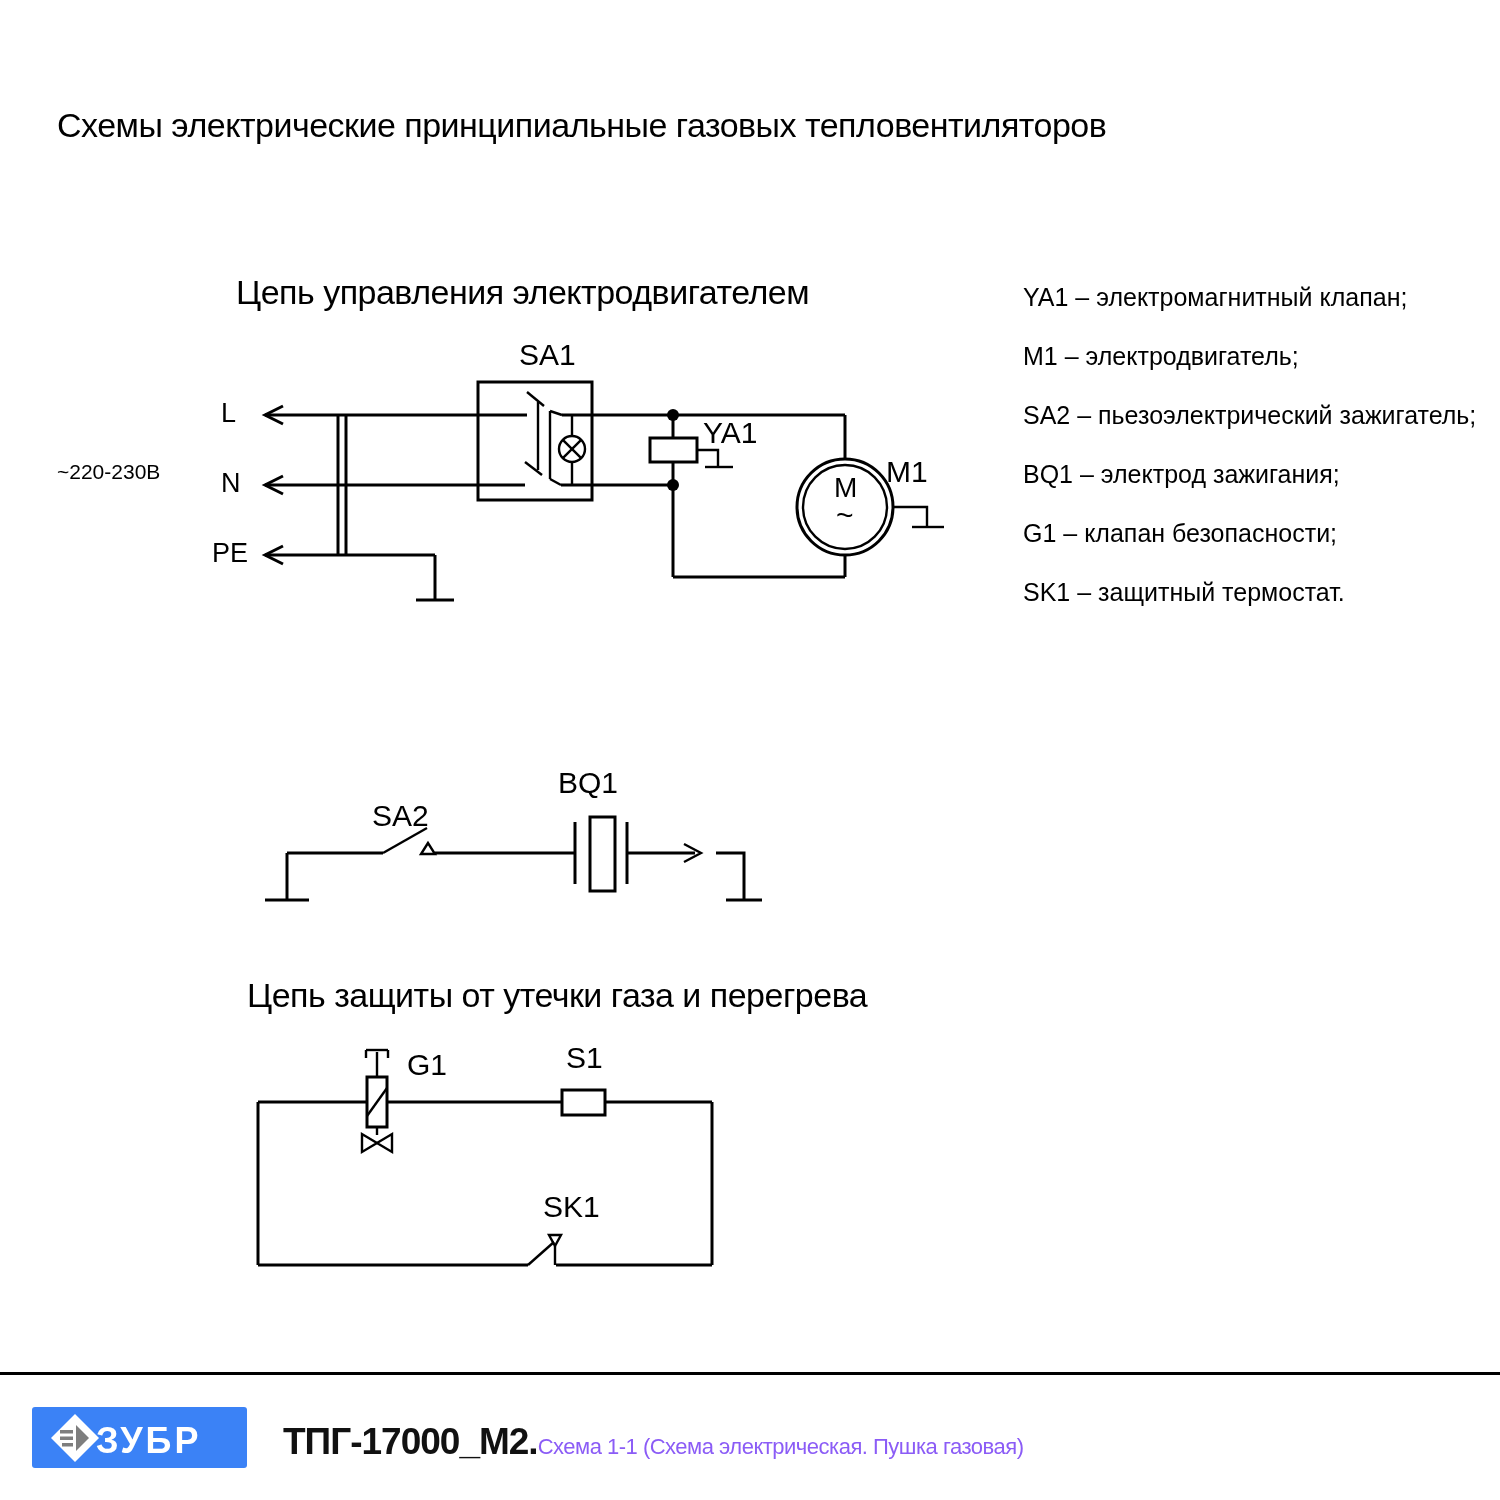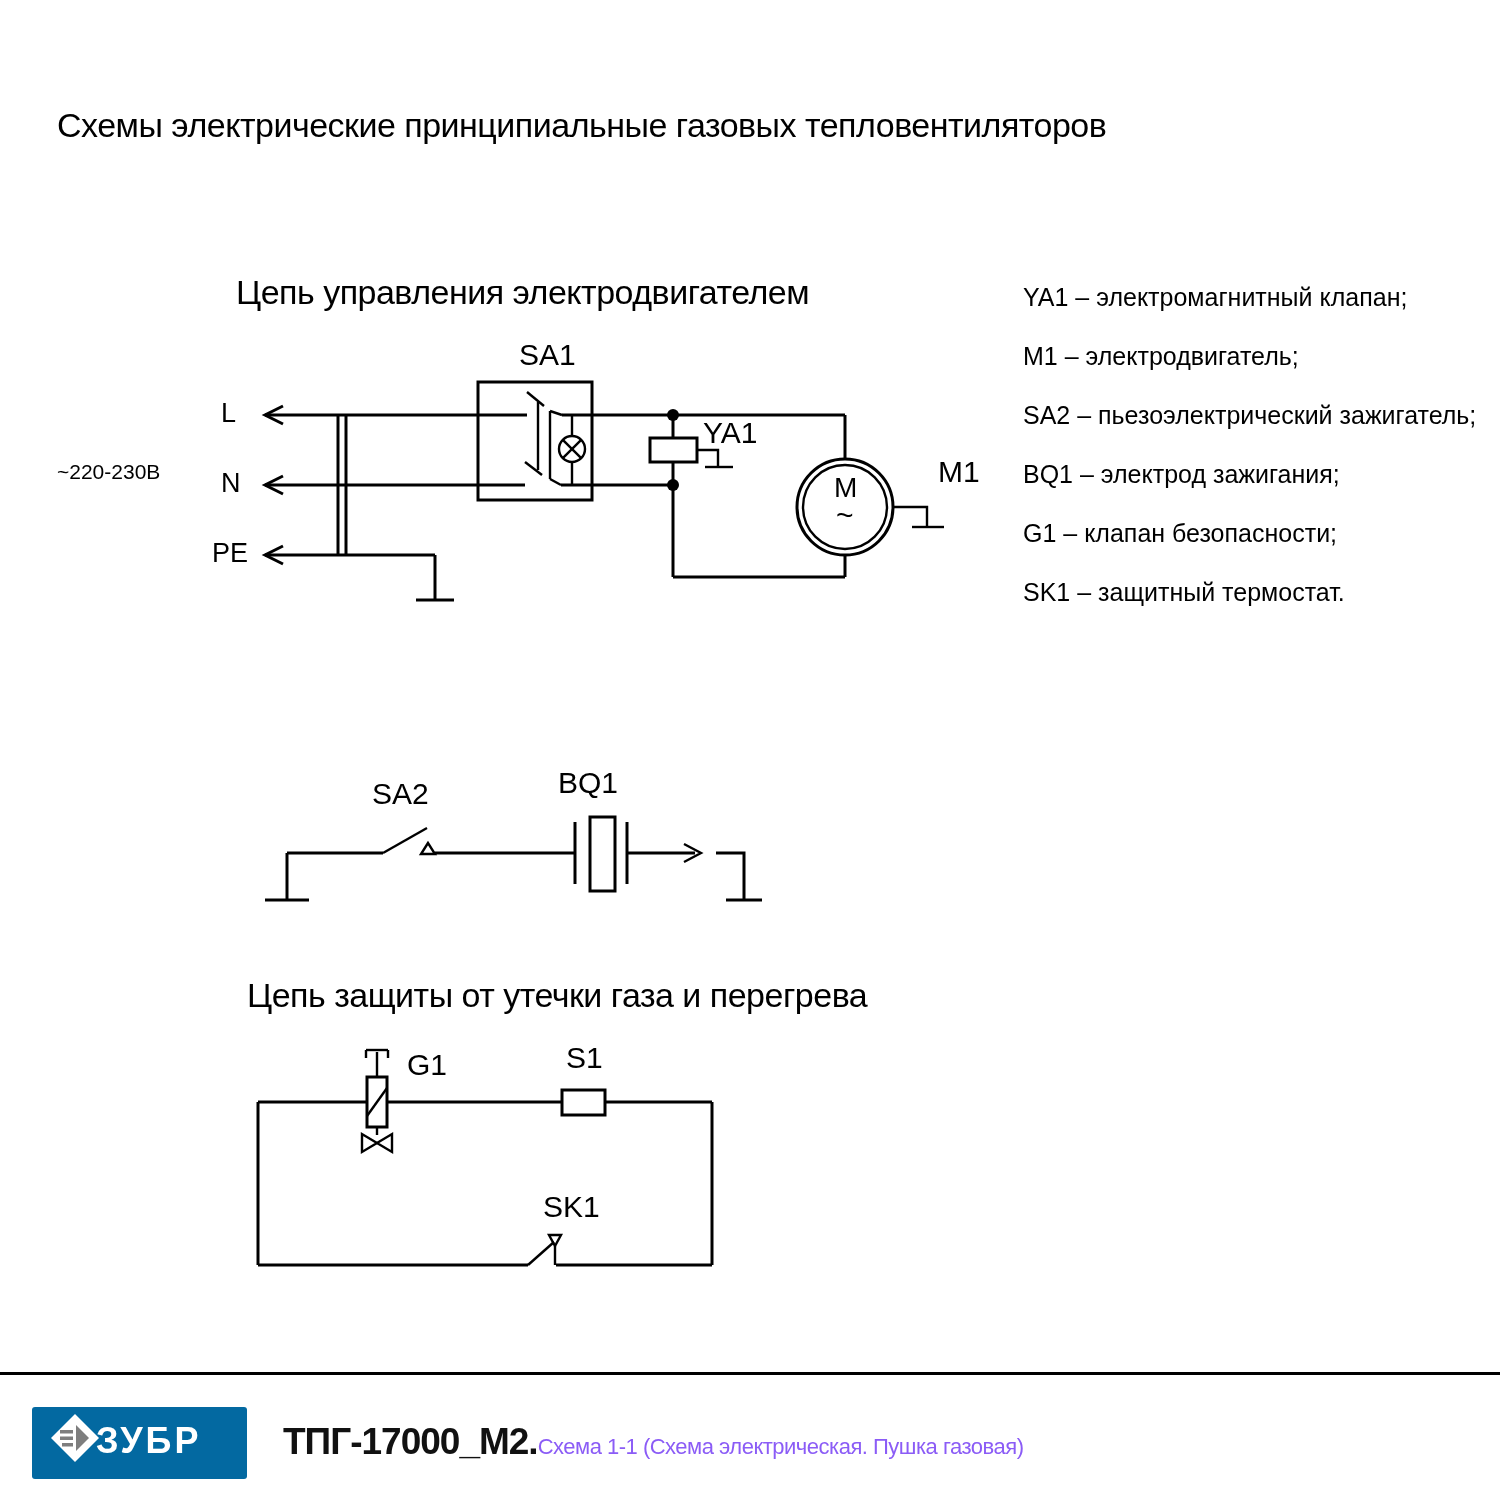--- a/index.html
+++ b/index.html
@@ -11,21 +11,21 @@
   .comp-label{font-size:30px;}
   .wire-label{font-size:27px;}
   .voltage-label{font-size:21px;}
   .legend{position:absolute;left:1023px;top:282px;}
   .legend-item{display:block;height:59px;font-size:25px;line-height:30px;}
   svg{position:absolute;}
   .stroke{stroke:#000;stroke-width:3;fill:none;}
   .thin{stroke:#000;stroke-width:2.4;fill:none;}
   .dot{fill:#000;stroke:none;}
   .footer-rule{position:absolute;left:0;top:1372px;width:1500px;height:3px;background:#000;}
-  .logo-box{position:absolute;left:32px;top:1407px;width:215px;height:72px;background:#0369a1;border-radius:3px;}
+  .logo-box{position:absolute;left:32px;top:1407px;width:215px;height:61px;background:#3b82f6;border-radius:3px;}
   .logo-text{position:absolute;left:64px;top:13px;color:#fff;font-size:36px;font-weight:bold;letter-spacing:3px;}
   .footer-text{position:absolute;left:283px;top:1421px;display:flex;align-items:baseline;gap:0;}
   .footer-model{font-size:37px;font-weight:bold;color:#111;letter-spacing:-1px;}
   .footer-caption{font-size:22px;font-weight:400;color:#8b5cf6;letter-spacing:-0.5px;}
   .motor-m{font-size:28px;}
   .motor-wave{font-size:30px;}
 </style>
 </head>
 <body>
 
@@ -109,21 +109,21 @@
       </g>
     </g>
   </svg>
 
   <div class="abs voltage-label" style="left:57px;top:460px;">~220-230В</div>
   <div class="abs wire-label" style="left:221px;top:398px;">L</div>
   <div class="abs wire-label" style="left:221px;top:468px;">N</div>
   <div class="abs wire-label" style="left:212px;top:538px;">PE</div>
   <div class="abs comp-label" style="left:519px;top:338px;">SA1</div>
   <div class="abs comp-label" style="left:703px;top:416px;">YA1</div>
-  <div class="abs comp-label" style="left:938px;top:455px;">M1</div>
+  <div class="abs comp-label" style="left:886px;top:455px;">M1</div>
   <div class="abs motor-m" style="left:834px;top:472px;">M</div>
   <div class="abs motor-wave" style="left:836px;top:498px;">~</div>
 
   <div class="legend">
     <span class="legend-item">YA1 – электромагнитный клапан;</span>
     <span class="legend-item">M1 – электродвигатель;</span>
     <span class="legend-item">SA2 – пьезоэлектрический зажигатель;</span>
     <span class="legend-item">BQ1 – электрод зажигания;</span>
     <span class="legend-item">G1 – клапан безопасности;</span>
     <span class="legend-item">SK1 – защитный термостат.</span>
@@ -147,21 +147,21 @@
       <line class="stroke" x1="627" y1="822" x2="627" y2="884"></line>
       <line class="stroke" x1="627" y1="853" x2="695" y2="853"></line>
       <polyline class="thin" points="684,844 701,853 684,862"></polyline>
     </g>
     <g>
       <polyline class="stroke" points="716,853 744,853 744,900"></polyline>
       <line class="stroke" x1="726" y1="900" x2="762" y2="900"></line>
     </g>
   </svg>
 
-  <div class="abs comp-label" style="left:372px;top:777px;">SA2</div>
+  <div class="abs comp-label" style="left:372px;top:799px;">SA2</div>
   <div class="abs comp-label" style="left:558px;top:766px;">BQ1</div>
 
   <div class="abs section-title" style="left:247px;top:976px;">Цепь защиты от утечки газа и перегрева</div>
 
   <svg width="500" height="250" viewBox="240 1040 500 250" style="left:240px;top:1040px;">
     <g>
       <line class="stroke" x1="258" y1="1102" x2="367" y2="1102"></line>
       <line class="stroke" x1="387" y1="1102" x2="562" y2="1102"></line>
       <line class="stroke" x1="605" y1="1102" x2="712" y2="1102"></line>
       <line class="stroke" x1="258" y1="1102" x2="258" y2="1265"></line>

